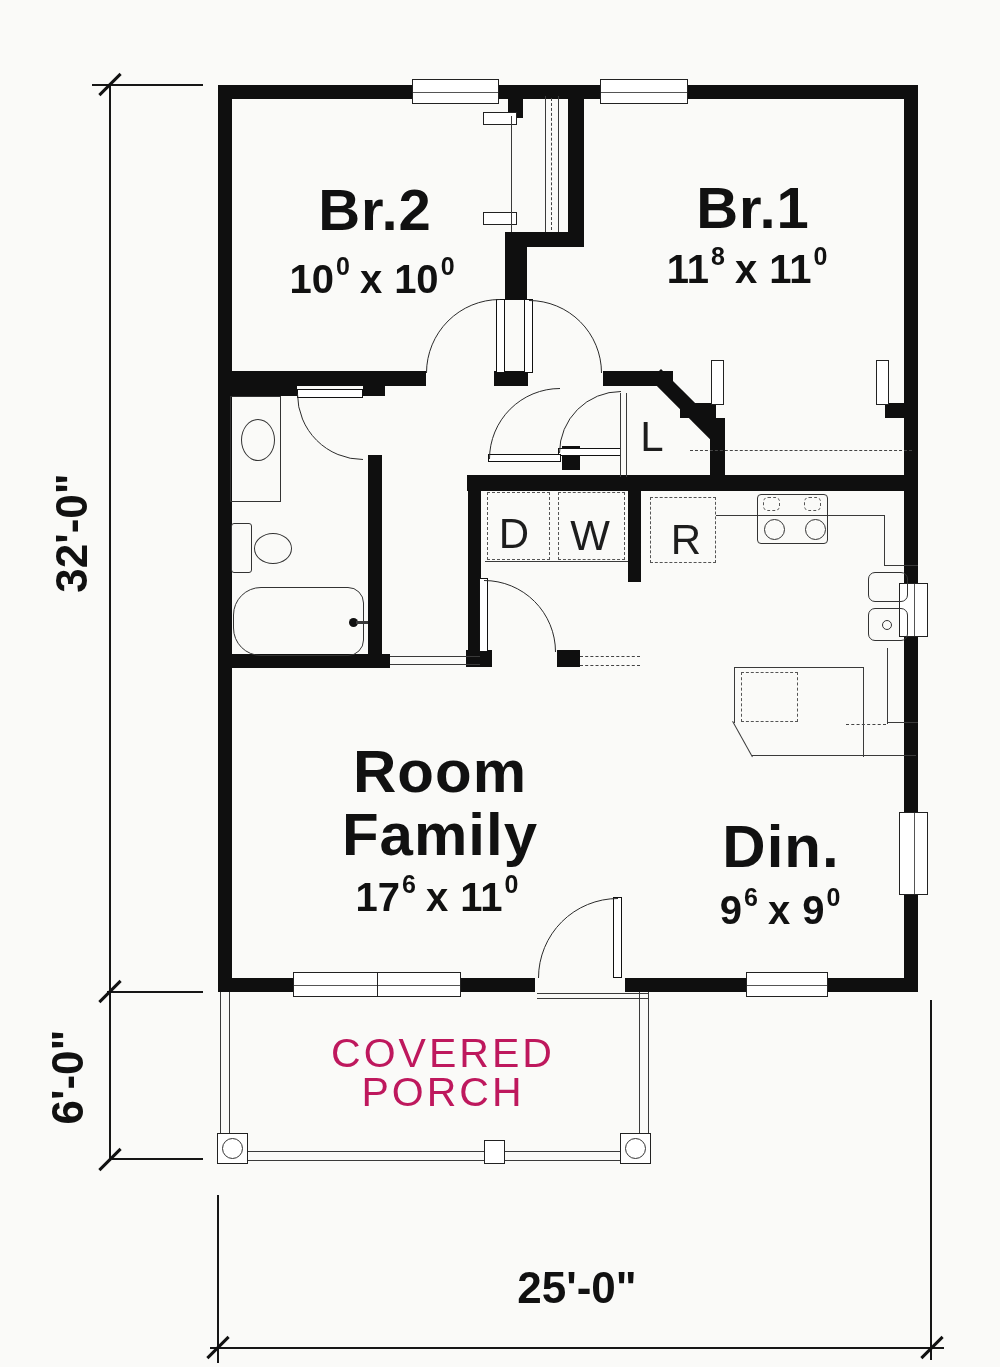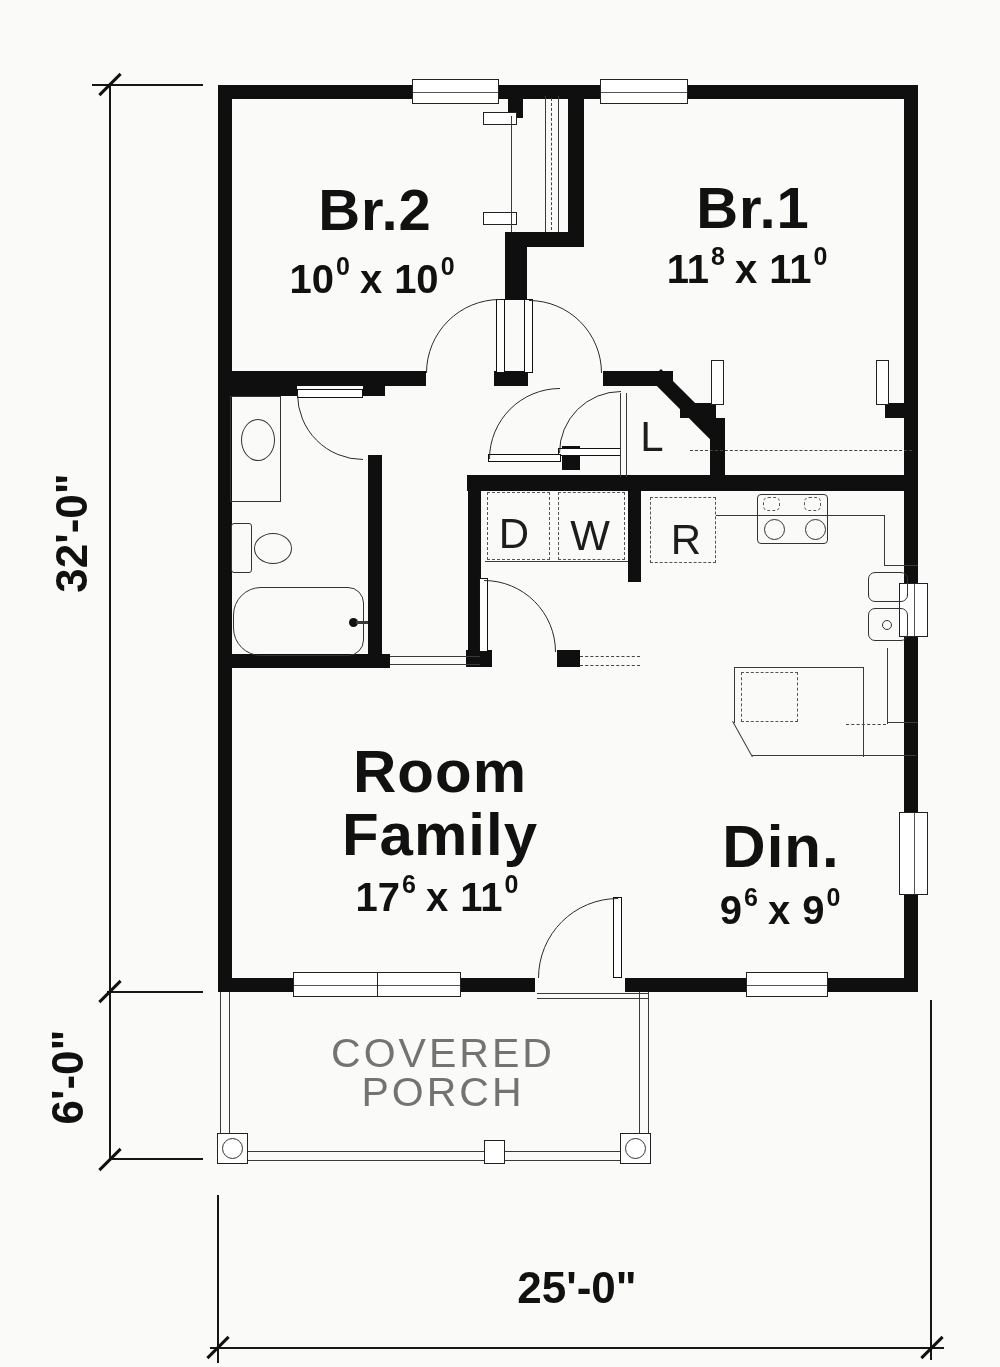--- a/index.html
+++ b/index.html
@@ -19,21 +19,21 @@
   .dash-h{position:absolute;border-top:1.6px dashed #444;}
   .dash-v{position:absolute;border-left:1.6px dashed #444;}
   .jamb{position:absolute;background:#fff;border:1.4px solid #222;box-sizing:border-box;}
   .tick{position:absolute;width:30px;height:3px;background:#111;transform:rotate(-45deg);}
   .lbl{position:absolute;transform:translate(-50%,-50%);white-space:nowrap;text-align:center;}
   .room{font-weight:bold;font-size:58px;letter-spacing:1px;}
   .big{font-size:60px;line-height:63px;}
   .dims{font-size:40px;font-weight:bold;}
   .dims sup{font-size:25px;position:relative;top:-4px;left:2px;}
   .dims .sep{margin:0 12px;font-weight:bold;}
-  .porchlbl{font-size:41px;font-weight:400;letter-spacing:3px;line-height:39px;color:#737373;}
+  .porchlbl{font-size:41px;font-weight:400;letter-spacing:3px;line-height:39px;color:#be185d;}
   .applbl{font-size:42px;font-weight:400;color:#1d1d1d;}
   .dimtxt{font-size:44px;font-weight:bold;}
   .rot{transform:translate(-50%,-50%) rotate(-90deg);}
   .dot{position:absolute;background:#111;border-radius:50%;}
 </style>
 </head>
 <body>
 
 <div class="canvas">
 

